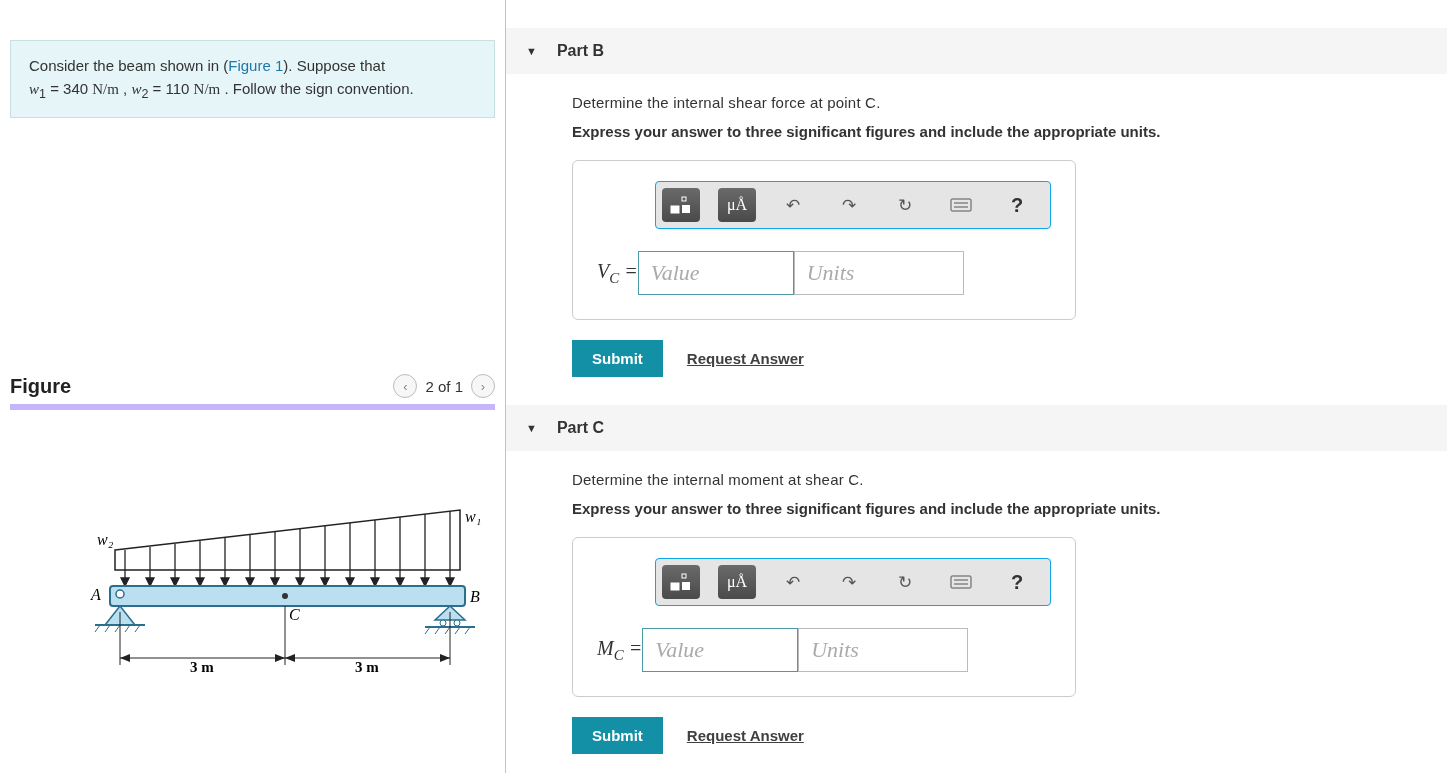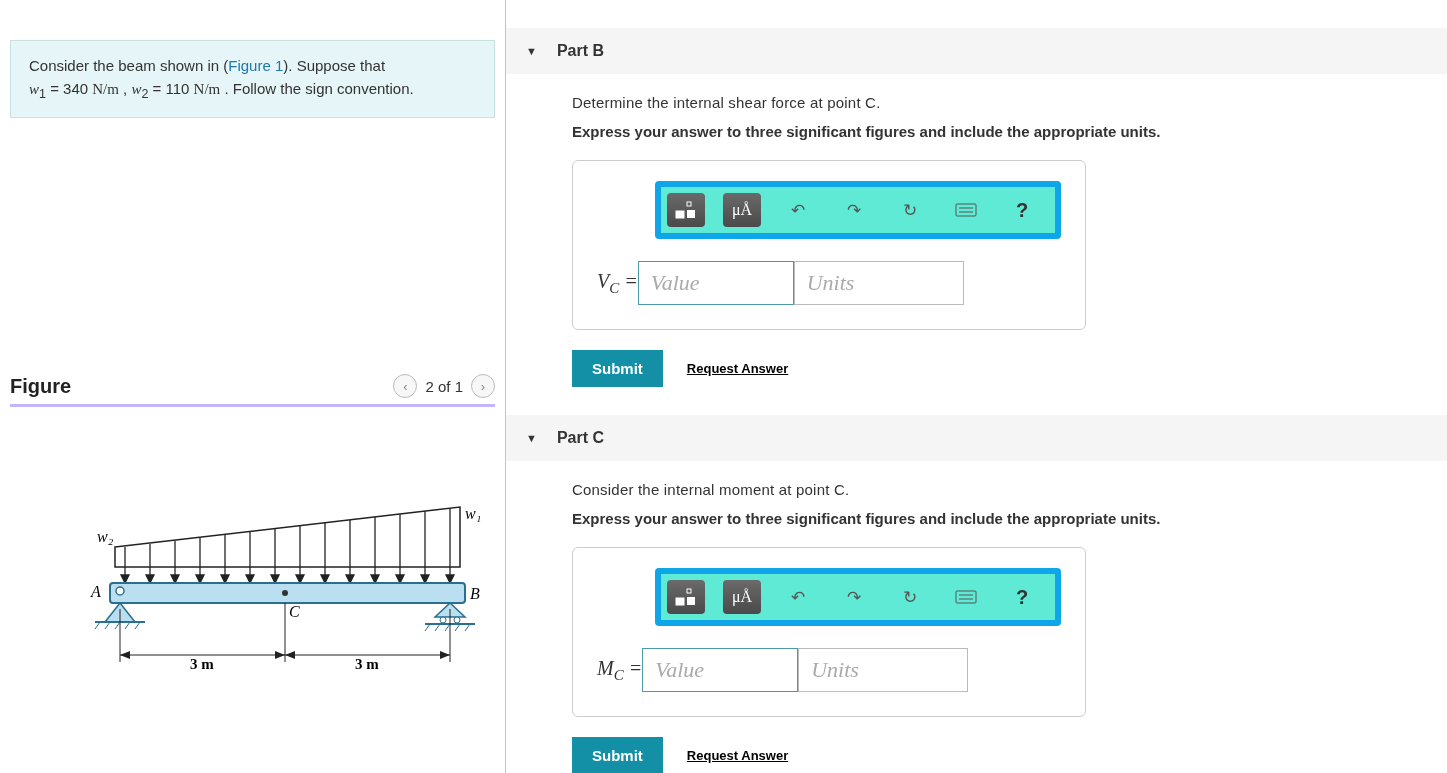--- a/index.html
+++ b/index.html
@@ -32,21 +32,21 @@
     color: #333;
   }
   .problem-box .link { color: #2078a9; }
   .mathvar { font-style: italic; font-family: 'Times New Roman', serif; }
   .unit-frac { font-family: 'Times New Roman', serif; }
 
   .figure-header {
     display: flex;
     align-items: center;
     justify-content: space-between;
-    border-bottom: 3px solid #c4b5fd;
+    border-bottom: 6px solid #c4b5fd;
     padding: 6px 0;
     margin-top: 250px;
   }
   .figure-header h3 { font-size: 20px; font-weight: bold; color: #222; }
   .figure-nav { display: flex; align-items: center; gap: 8px; color: #333; }
   .navcircle {
     width: 24px; height: 24px; border-radius: 50%;
     border: 1px solid #bbb; background: #f7f7f7;
     display: flex; align-items: center; justify-content: center;
     color: #888; font-size: 13px;
@@ -72,22 +72,22 @@
     border: 1px solid #ccc;
     border-radius: 6px;
     padding: 20px 24px 24px 24px;
     display: inline-block;
     min-width: 440px;
   }
   .toolbar {
     display: inline-flex;
     align-items: center;
     gap: 18px;
-    background: #5eead4;
-    border: 6px solid #0ea5e9;
+    background: #e5e5e5;
+    border: 1px solid #0ea5e9;
     border-radius: 4px;
     padding: 6px 14px 6px 6px;
     margin-left: 58px;
     margin-bottom: 22px;
   }
   .tbtn {
     width: 38px; height: 34px;
     display: flex; align-items: center; justify-content: center;
     border-radius: 4px;
     color: #555; font-size: 17px;
@@ -118,24 +118,24 @@
     background: #1390a5;
     color: #fff;
     border: none;
     padding: 10px 20px;
     font-size: 15px;
     font-weight: bold;
     border-radius: 0;
     cursor: pointer;
   }
   .request-link {
-    color: #000000;
+    color: #404040;
     font-weight: bold;
     text-decoration: underline;
-    font-size: 13px;
+    font-size: 15px;
     cursor: pointer;
   }
 </style>
 </head>
 <body>
 
 <div class="left-panel">
   <div class="problem-box">
     <span>Consider the beam shown in (</span><span class="link">Figure 1</span><span>). Suppose that </span><br>
     <span class="mathvar">w</span><sub>1</sub><span> = 340  </span><span class="unit-frac">N/m</span><span> , </span><span class="mathvar">w</span><sub>2</sub><span> = 110  </span><span class="unit-frac">N/m</span><span> . Follow the sign convention.</span>
@@ -277,21 +277,21 @@
       <a class="request-link">Request Answer</a>
     </div>
   </div>
 
   <div class="part-header">
     <span class="tri">▼</span>
     <span>Part C</span>
   </div>
   <div class="part-body">
     <div class="question-text">
-      <span>Consider the internal moment at point C.</span>
+      <span>Determine the internal moment at shear C.</span>
     </div>
     <div class="instruction">Express your answer to three significant figures and include the appropriate units.</div>
     <div class="answer-box">
       <div class="toolbar">
         <div class="tbtn dark">
           <svg width="22" height="18">
               <rect x="1" y="10" width="8" height="7" fill="#fff" stroke="#fff"></rect>
               <rect x="12" y="1" width="4" height="4" fill="none" stroke="#fff"></rect>
               <rect x="12" y="9" width="8" height="8" fill="#fff"></rect>
             </svg>

